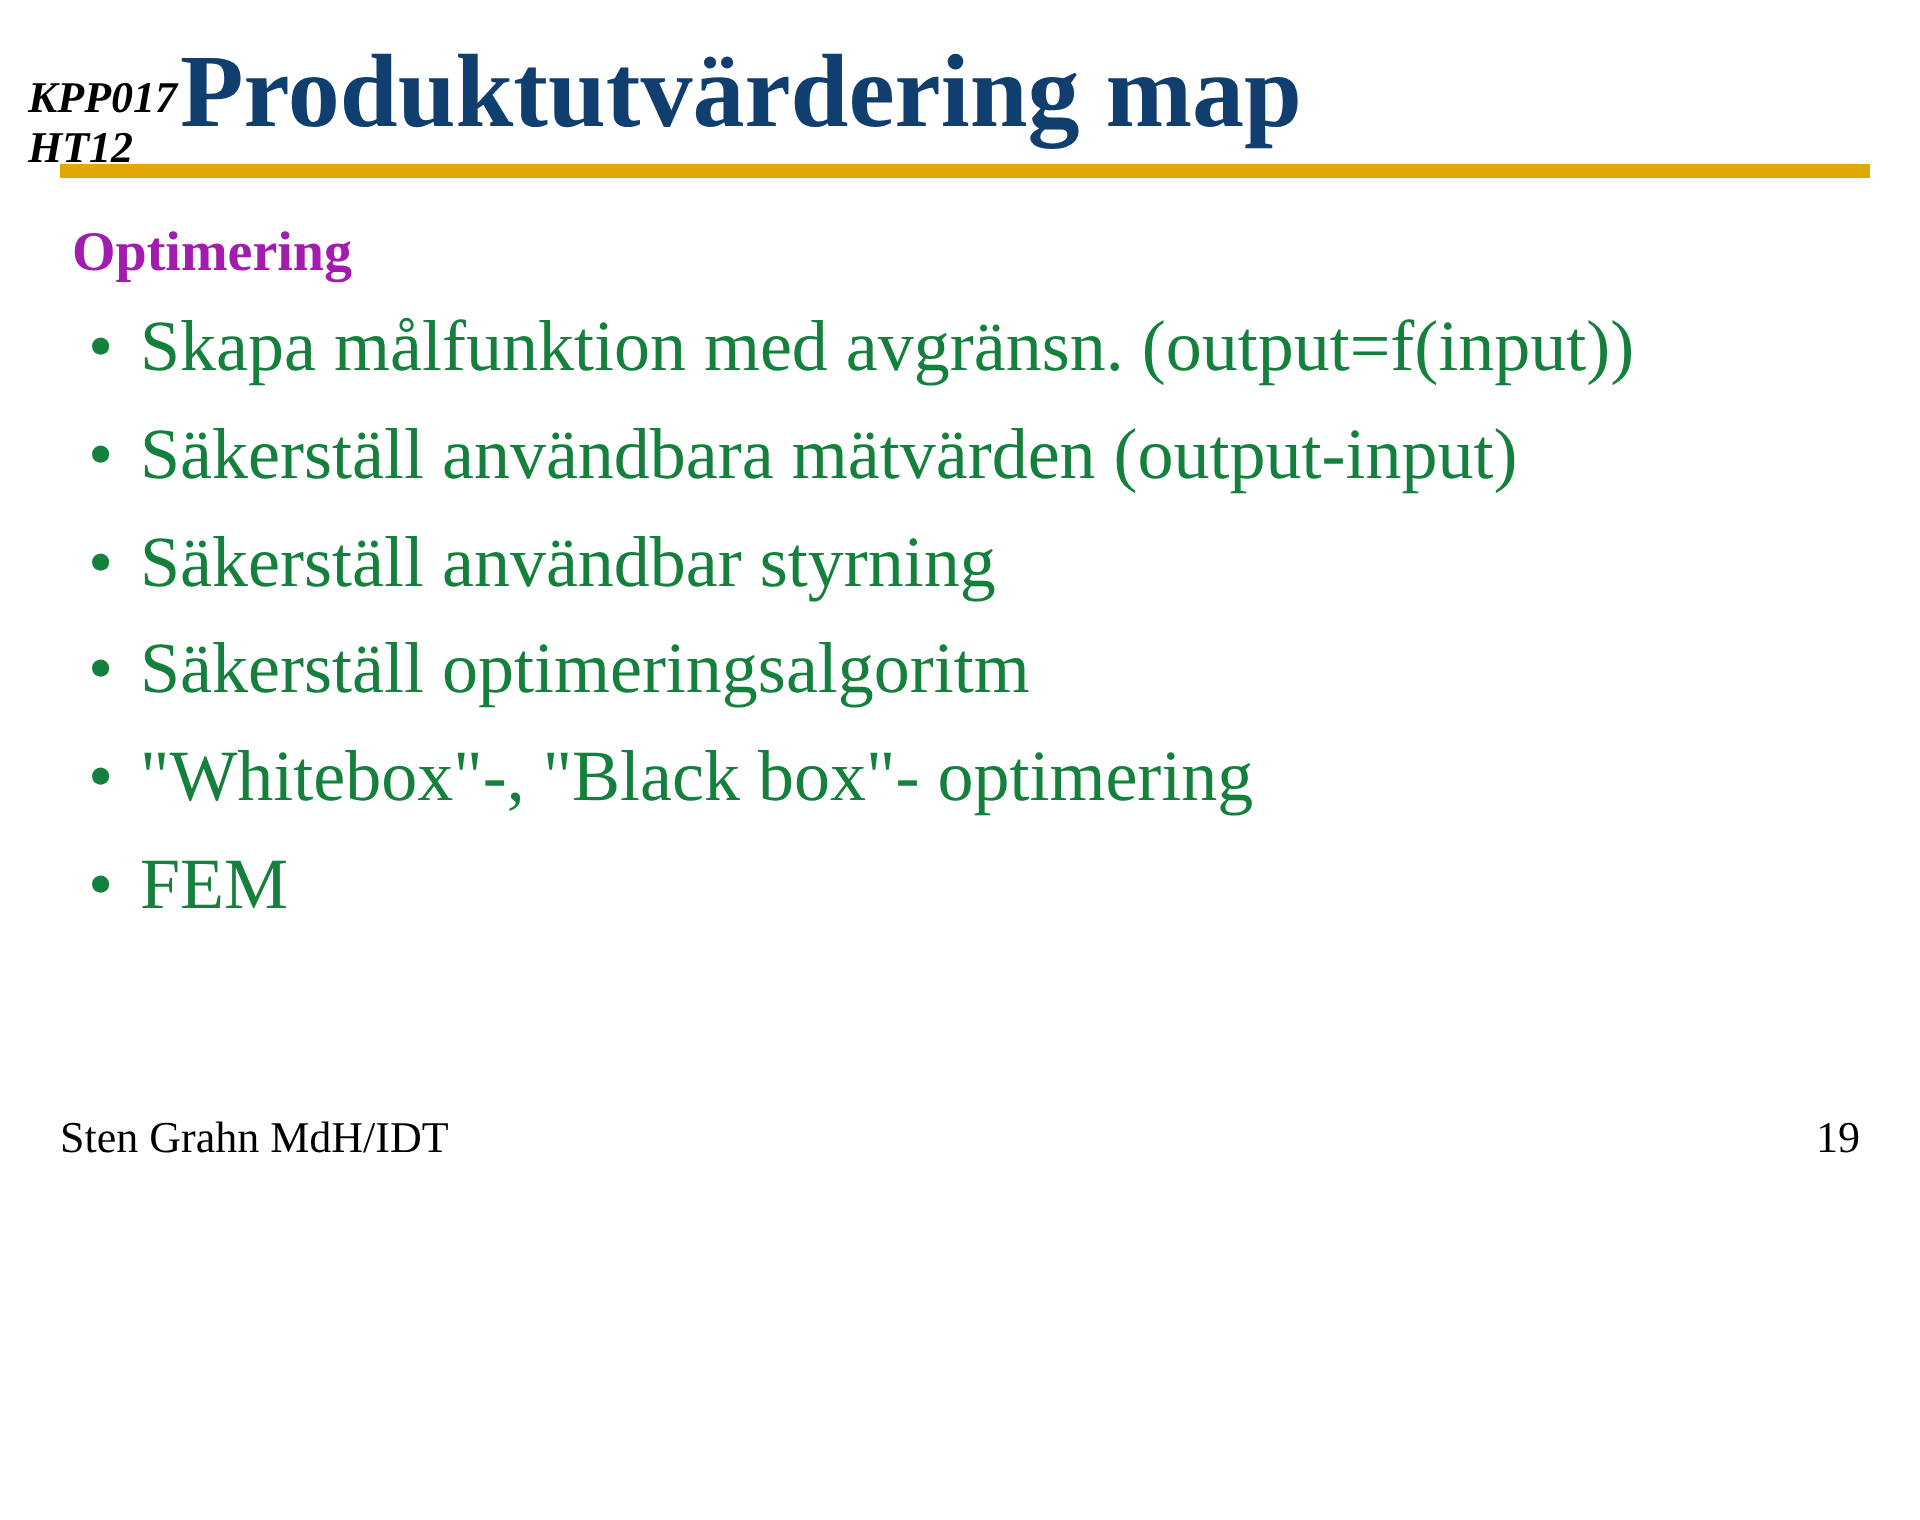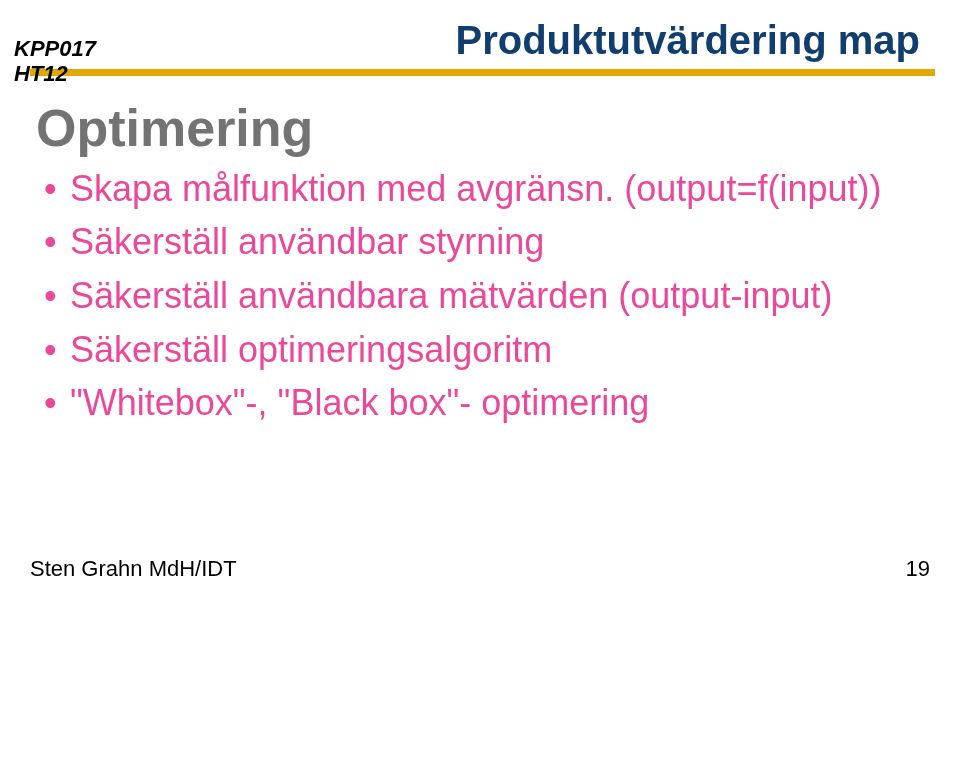--- a/index.html
+++ b/index.html
@@ -12,59 +12,60 @@
     color: #000;
     position: relative;
     overflow: hidden;
   }
   .slide {
     width: 960px;
     height: 592px;
     position: relative;
     box-sizing: border-box;
     padding: 18px 30px 60px 30px;
+    font-family: Liberation Serif, serif;
   }
   .course {
     position: absolute;
     top: 36px;
     left: 14px;
     font-style: italic;
     font-weight: bold;
     font-size: 22px;
     line-height: 1.15;
     color: #000;
   }
   .title {
-    text-align: right;
+    text-align: left;
     font-weight: bold;
-    font-size: 40px;
+    font-size: 52px;
     line-height: 1.12;
     color: #103e6e;
     margin: 0 auto 6px auto;
     padding-left: 60px;
     padding-right: 10px;
   }
   .divider {
     width: 905px;
     height: 7px;
     background: #e0a800;
     margin: 4px 0 22px 0;
   }
   .section-head {
     font-weight: bold;
-    font-size: 52px;
-    color: #737373;
+    font-size: 28px;
+    color: #a21caf;
     margin: 0 0 6px 6px;
   }
   ul.bullets {
     list-style: none;
     margin: 0 0 0 10px;
     padding: 0;
     font-size: 36px;
-    color: #ec4899;
+    color: #15803d;
     line-height: 1.38;
   }
   ul.bullets > li {
     position: relative;
     padding-left: 30px;
     margin-bottom: 4px;
   }
   ul.bullets > li::before {
     content: "•";
     position: absolute;
@@ -126,33 +127,36 @@
 
   <div class="divider"></div>
 
   <div class="section-head">Optimering</div>
 
   <ul class="bullets">
     <li>
       <span>Skapa målfunktion med avgränsn. (output=f(input))</span>
     </li>
     <li>
-      <span>Säkerställ användbar styrning</span>
+      <span>Säkerställ användbara mätvärden (output-input)</span>
     </li>
     <li>
-      <span>Säkerställ användbara mätvärden (output-input)</span>
+      <span>Säkerställ användbar styrning</span>
     </li>
     <li>
       <span>Säkerställ optimeringsalgoritm</span>
     </li>
   </ul>
 
   <ul class="bullets spaced-block">
     <li>
       <span>"Whitebox"-, "Black box"- optimering</span>
+    </li>
+    <li>
+      <span>FEM</span>
     </li>
   </ul>
 
   <div class="footer">
     <span class="author">Sten Grahn MdH/IDT</span>
     <span class="page">19</span>
   </div>
 
 </div>
 

